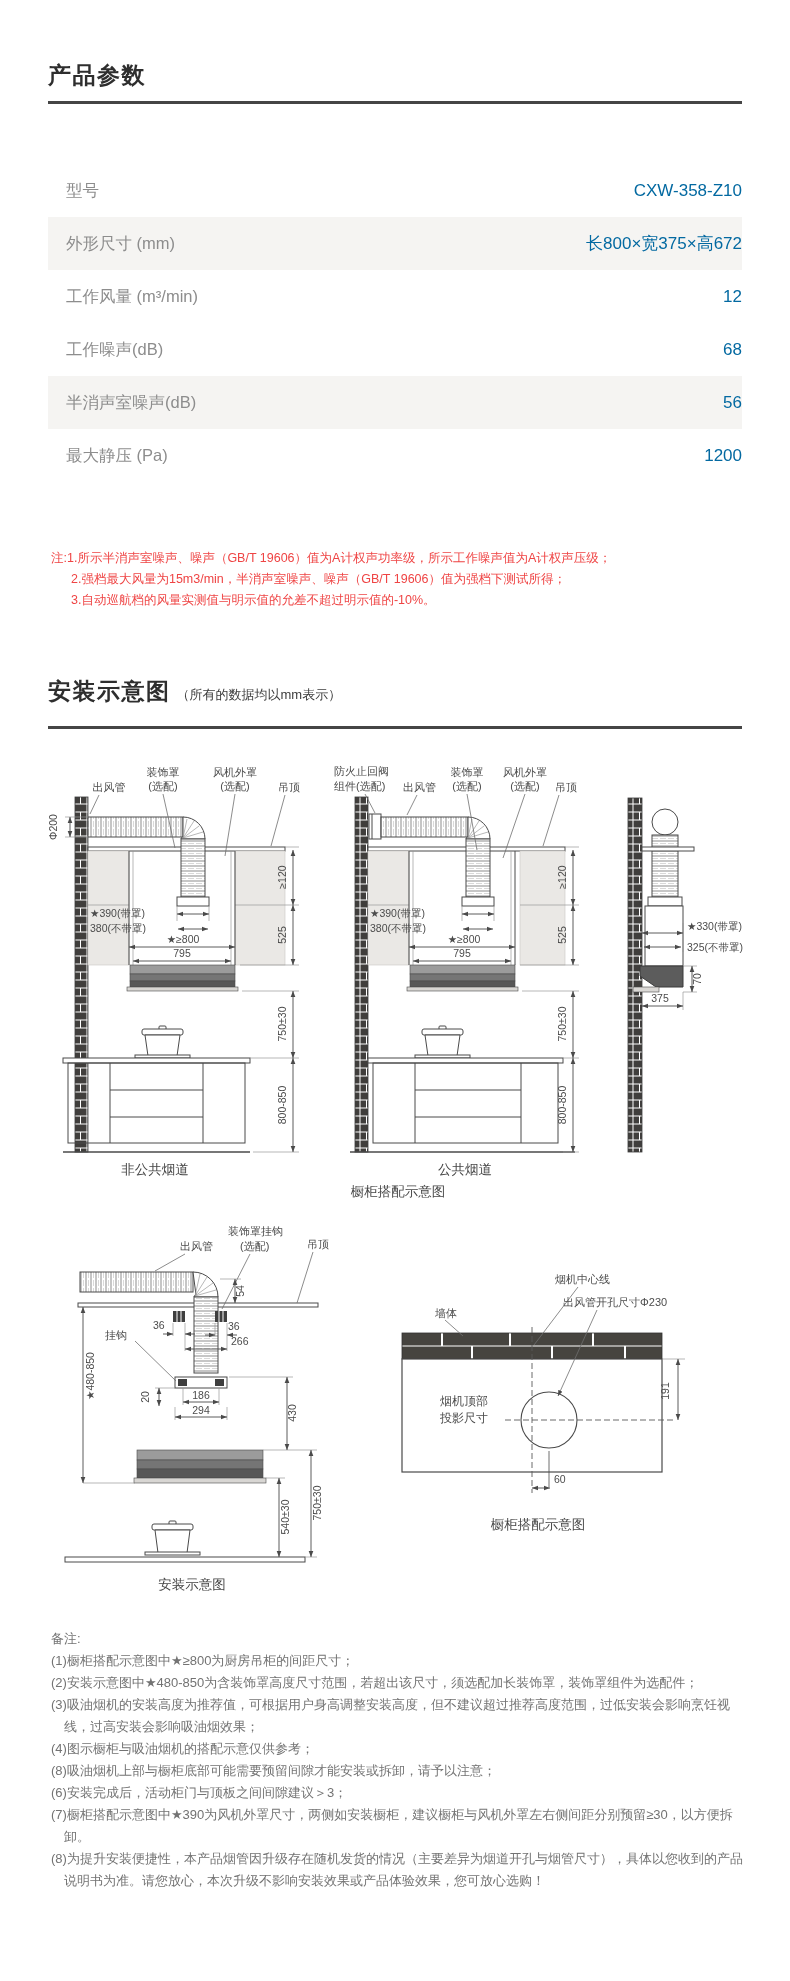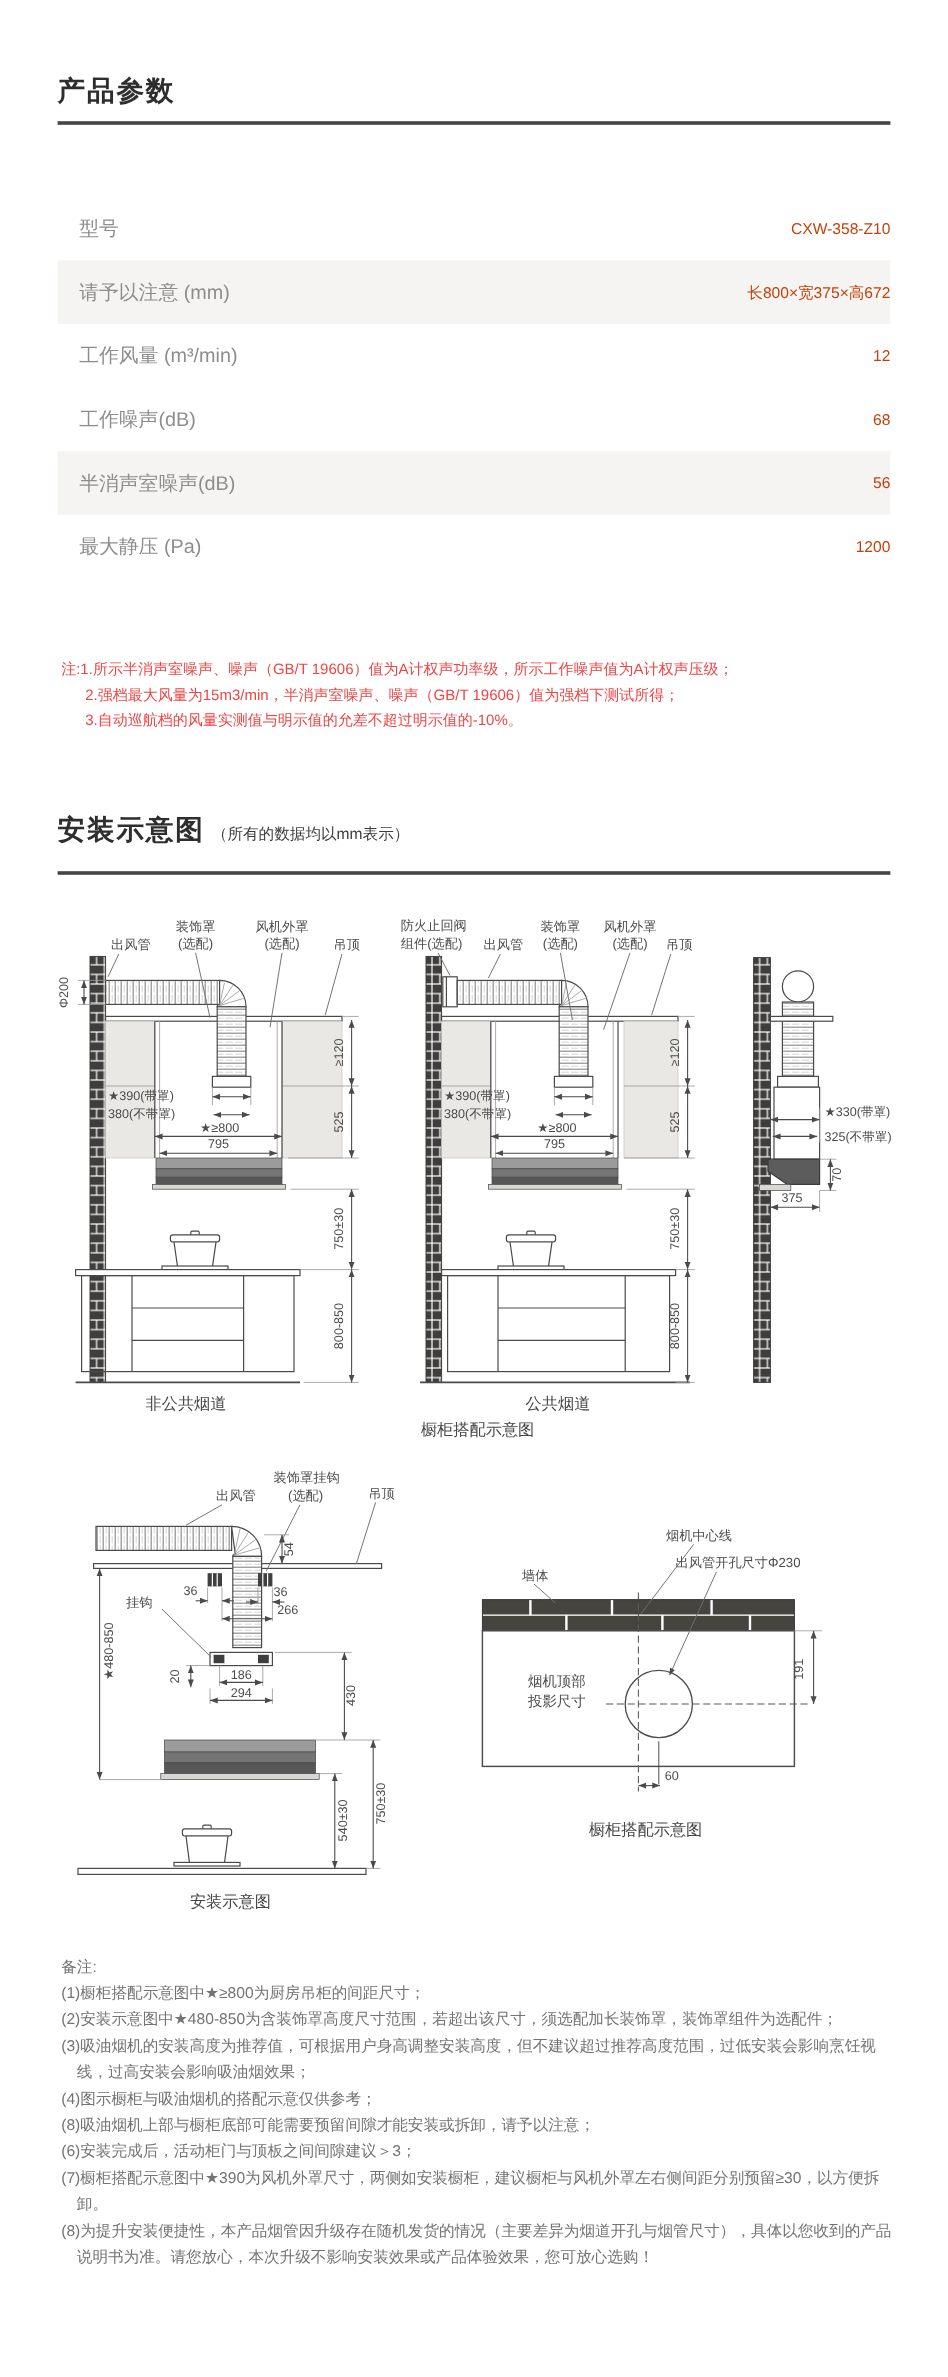--- a/index.html
+++ b/index.html
@@ -5,21 +5,21 @@
   html,body{margin:0;padding:0;background:#fff;}
   .page{position:relative;width:762px;height:1981px;background:#fff;overflow:hidden;
         font-family:"Liberation Sans","DejaVu Sans",sans-serif;color:#444;}
   .sec-title{position:absolute;left:48px;font-size:23px;font-weight:bold;color:#2e2e2e;letter-spacing:1.5px;}
   .sec-title .sub{font-size:13px;font-weight:normal;color:#3c3c3c;letter-spacing:0;margin-left:6px;}
   .rule{position:absolute;left:48px;width:694px;height:3px;background:#454545;}
   .spec-table{position:absolute;left:48px;top:164px;width:694px;}
   .spec-row{display:flex;height:53px;align-items:center;justify-content:space-between;}
   .spec-row.alt{background:#f5f4f2;}
   .spec-label{width:294px;padding-left:18px;font-size:16.5px;color:#8d8d8d;}
-  .spec-value{font-size:13px;color:#c2410c;}
+  .spec-value{font-size:17px;color:#0369a1;}
   .notes{position:absolute;left:51px;top:548px;width:700px;font-size:12.5px;color:#ef4444;line-height:21px;}
   .notes .cont{padding-left:20px;}
   .remarks{position:absolute;left:51px;top:1628px;width:702px;font-size:13px;color:#737373;line-height:22px;}
   .remark-item{padding-left:13px;text-indent:-13px;}
   
   .dg text{font-size:11px;fill:#4c4c4c;}
   .dg text.dt{font-size:10.5px;}
   .dg text.cap{font-size:13.5px;fill:#454545;}
   .dg text.pj{font-size:12px;}
   .dg .ln{stroke:#4a4a4a;stroke-width:1;fill:none;}
@@ -43,21 +43,21 @@
     <span>产品参数</span>
   </div>
   <div class="rule" style="top:101px"></div>
 
   <div class="spec-table">
     <div class="spec-row">
       <div class="spec-label">型号</div>
       <div class="spec-value">CXW-358-Z10</div>
     </div>
     <div class="spec-row alt">
-      <div class="spec-label">请予以注意 (mm)</div>
+      <div class="spec-label">外形尺寸 (mm)</div>
       <div class="spec-value">长800×宽375×高672</div>
     </div>
     <div class="spec-row">
       <div class="spec-label">工作风量 (m³/min)</div>
       <div class="spec-value">12</div>
     </div>
     <div class="spec-row">
       <div class="spec-label">工作噪声(dB)</div>
       <div class="spec-value">68</div>
     </div>

